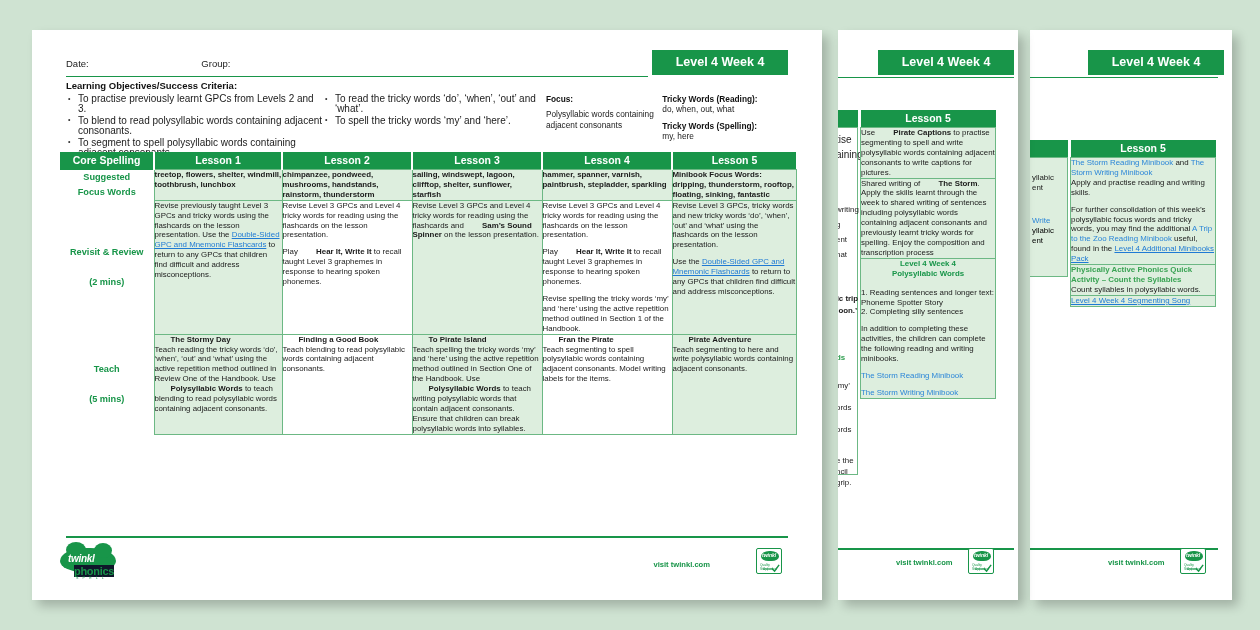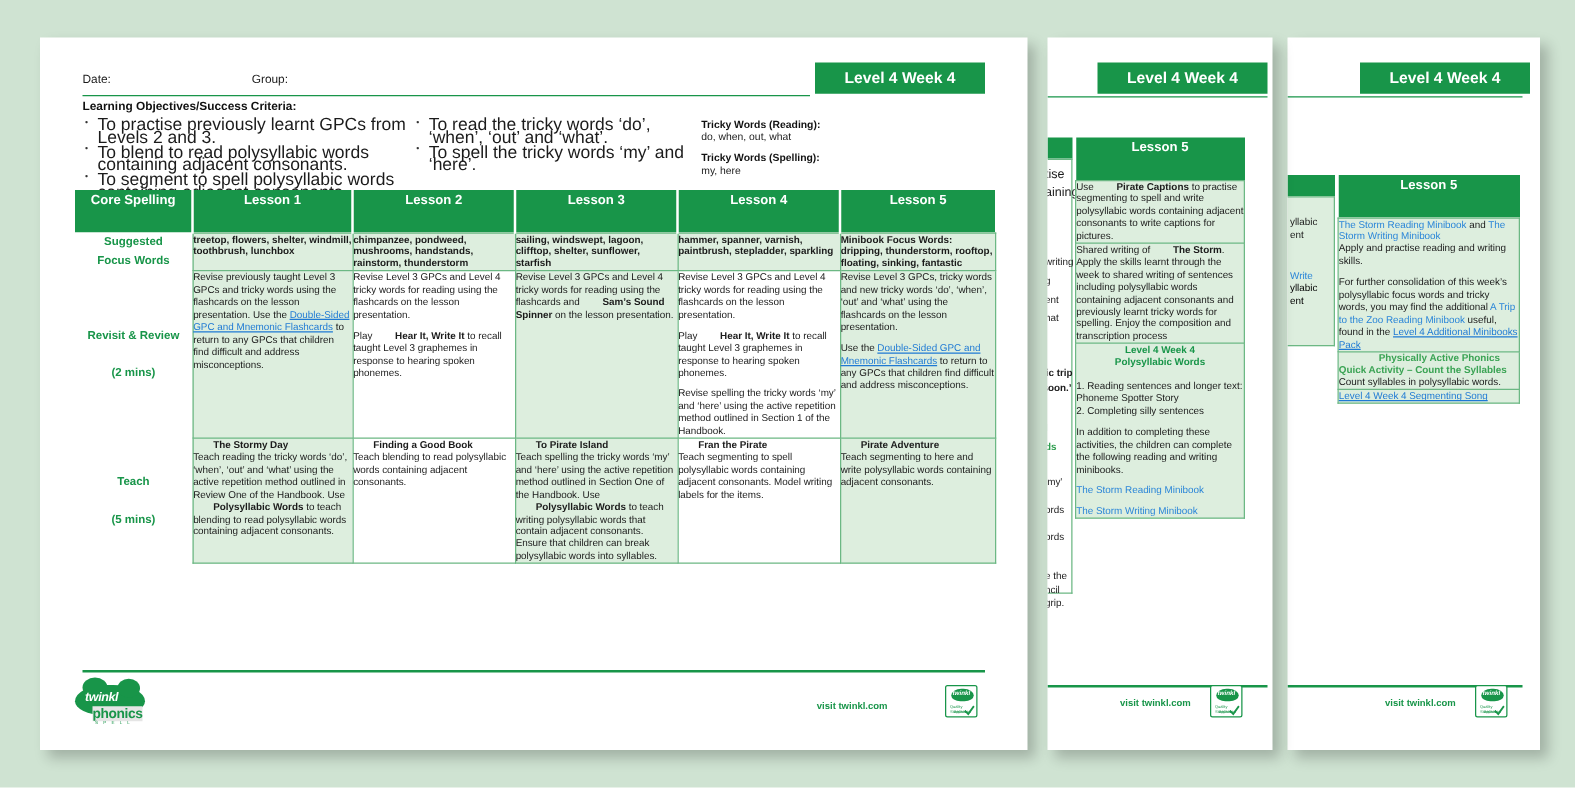--- a/index.html
+++ b/index.html
@@ -44,37 +44,37 @@
 
   .lo-title { position:absolute; left:34px; top:50px; font-size:9.5px; font-weight:bold; color:#111; }
 
   .lo-cols { position:absolute; left:34px; top:64px; right:24px; display:flex; gap:0; }
   .lo-col-a { width:265px; }
   .lo-col-b { width:230px; }
   .lo-col-c { width:120px; }
   .lo-col-d { width:140px; }
   .lo-list { margin:0; padding:0; list-style:none; }
   .lo-list li {
-    position:relative; padding-left:12px; font-size:14px; line-height:10.4px;
+    position:relative; padding-left:12px; font-size:10px; line-height:10.4px;
     color:#1b1b1b; margin-bottom:1px;
   }
   .lo-list li:before {
     content:"\2022"; position:absolute; left:2px; top:-0.5px; font-size:7px; color:#333;
   }
   .focus-lbl { font-size:8.3px; font-weight:bold; color:#111; margin-bottom:5px; }
   .focus-txt { font-size:8.3px; line-height:11px; color:#1b1b1b; }
   .tw-lbl { font-size:8.3px; font-weight:bold; color:#111; }
   .tw-val { font-size:8.3px; color:#1b1b1b; margin-bottom:7px; }
 
   
   .grid { position:absolute; border-collapse:collapse; table-layout:fixed; }
   .grid td, .grid th { vertical-align:top; padding:0; }
   .th-green {
     background:#189549; color:#fff; font-weight:bold; font-size:10.5px;
-    text-align:center; height:34px; line-height:17px;
+    text-align:center; height:17px; line-height:17px;
     border-right:2px solid #fff;
   }
   .th-green:last-child { border-right:none; }
 
   .cell {
     border:1px solid #6cb884;
     padding:4px 5px 6px 5px;
     font-size:7.9px;
     line-height:9.9px;
     color:#1b1b1b;
@@ -84,21 +84,21 @@
   .cell.rowlbl  {
     background:#ffffff; border:none; text-align:center;
     color:#189549; font-weight:bold; font-size:9.2px; line-height:15px;
     vertical-align:middle;
   }
   .cell p { margin:0 0 7px 0; }
   .cell p:last-child { margin-bottom:0; }
   .b { font-weight:bold;padding-left:16px; }
   .lnk { color:#1f7ad4; text-decoration:underline; }
   .lnk-plain { color:#2b86d8; }
-  .grn { color:#3aa354; font-weight:bold;padding-left:32px; }
+  .grn { color:#3aa354; font-weight:bold; }
   .grn-head { color:#189549; font-weight:bold; text-align:center; display:block; }
 
   
   .footer-rule { position:absolute; left:34px; right:34px; border-bottom:2px solid #189549; }
   .visit { position:absolute; font-size:7.6px; font-weight:bold; color:#189549; }
 
   
   .tp-logo { position:absolute; width:64px; height:34px; }
   .tp-cloud {
     position:absolute; left:0; top:0; width:56px; height:24px;
@@ -114,21 +114,21 @@
   }
   .tp-word1 {
     position:absolute; left:8px; top:5px; z-index:3;
     color:#fff; font-size:10px; font-weight:bold; font-style:italic;
     letter-spacing:-0.3px;
   }
   .tp-word2 {
     position:absolute; left:14px; top:17px; z-index:3;
     color:#189549; font-size:11px; font-weight:bold; letter-spacing:-0.3px;
   }
-  .tp-word2 span { background:#e5e5e5; }
+  .tp-word2 span { background:#0f172a; }
   .tp-sub {
     position:absolute; left:16px; top:28px; z-index:3;
     color:#189549; font-size:3.6px; letter-spacing:1.6px;
   }
 
   
   .stamp {
     position:absolute; width:26px; height:26px;
     border:1.2px solid #189549; border-radius:2px; background:#fff;
   }
@@ -308,20 +308,24 @@
           <li>To practise previously learnt GPCs from Levels 2 and 3.</li>
           <li>To blend to read polysyllabic words containing adjacent consonants.</li>
           <li>To segment to spell polysyllabic words containing adjacent consonants.</li>
         </ul>
       </div>
       <div class="lo-col-b">
         <ul class="lo-list">
           <li>To read the tricky words ‘do’, ‘when’, ‘out’ and ‘what’.</li>
           <li>To spell the tricky words ‘my’ and ‘here’.</li>
         </ul>
+      </div>
+      <div class="lo-col-c">
+        <div class="focus-lbl">Focus:</div>
+        <div class="focus-txt">Polysyllabic words containing adjacent consonants</div>
       </div>
       <div class="lo-col-d">
         <div class="tw-lbl">Tricky Words (Reading):</div>
         <div class="tw-val">do, when, out, what</div>
         <div class="tw-lbl">Tricky Words (Spelling):</div>
         <div class="tw-val">my, here</div>
       </div>
     </div>
 
     <table class="grid" style="left:28px; top:122px; width:736px;">

